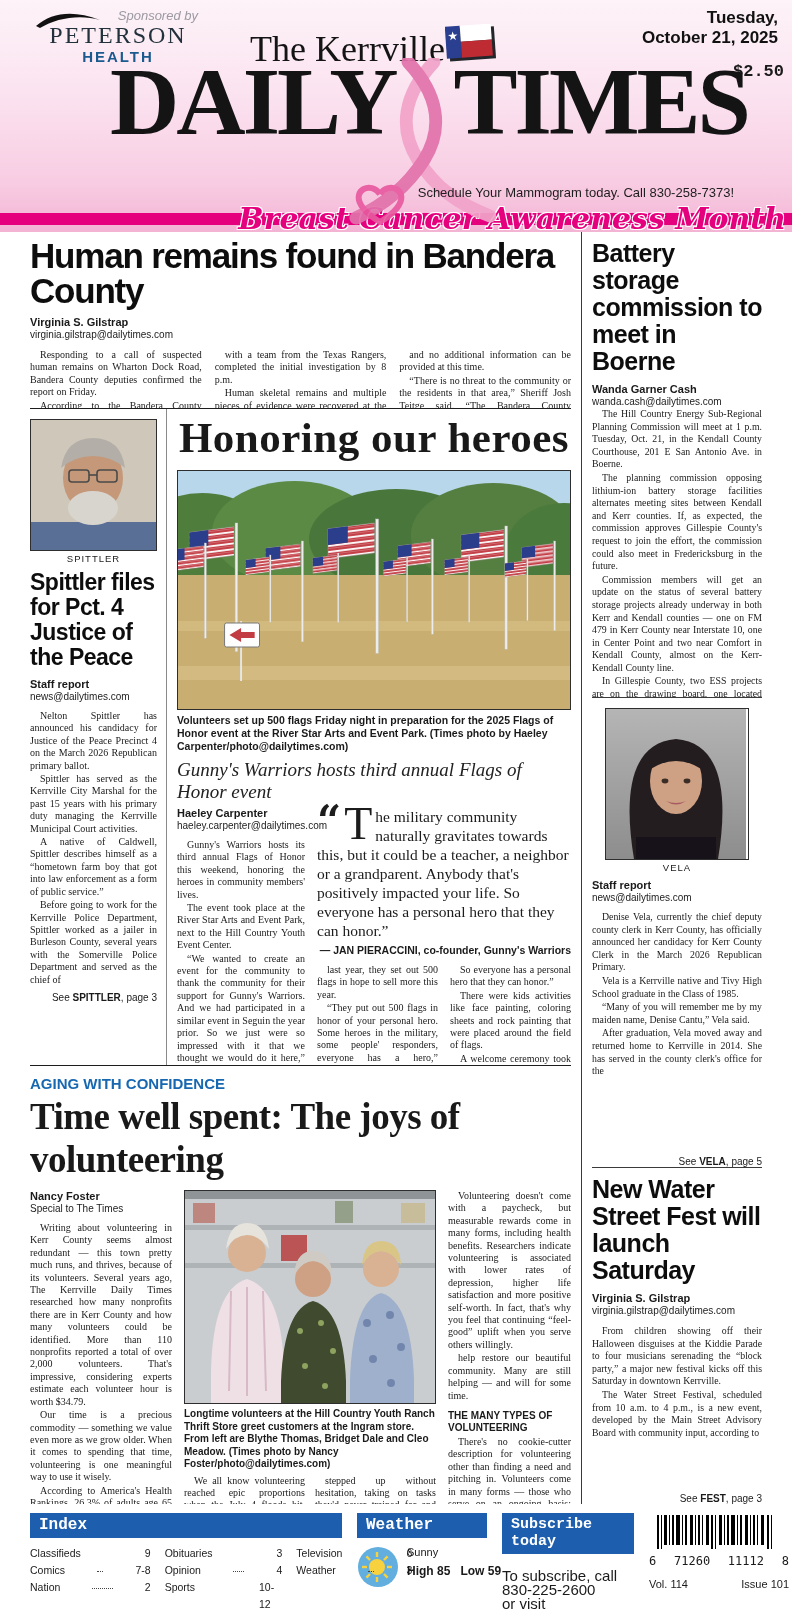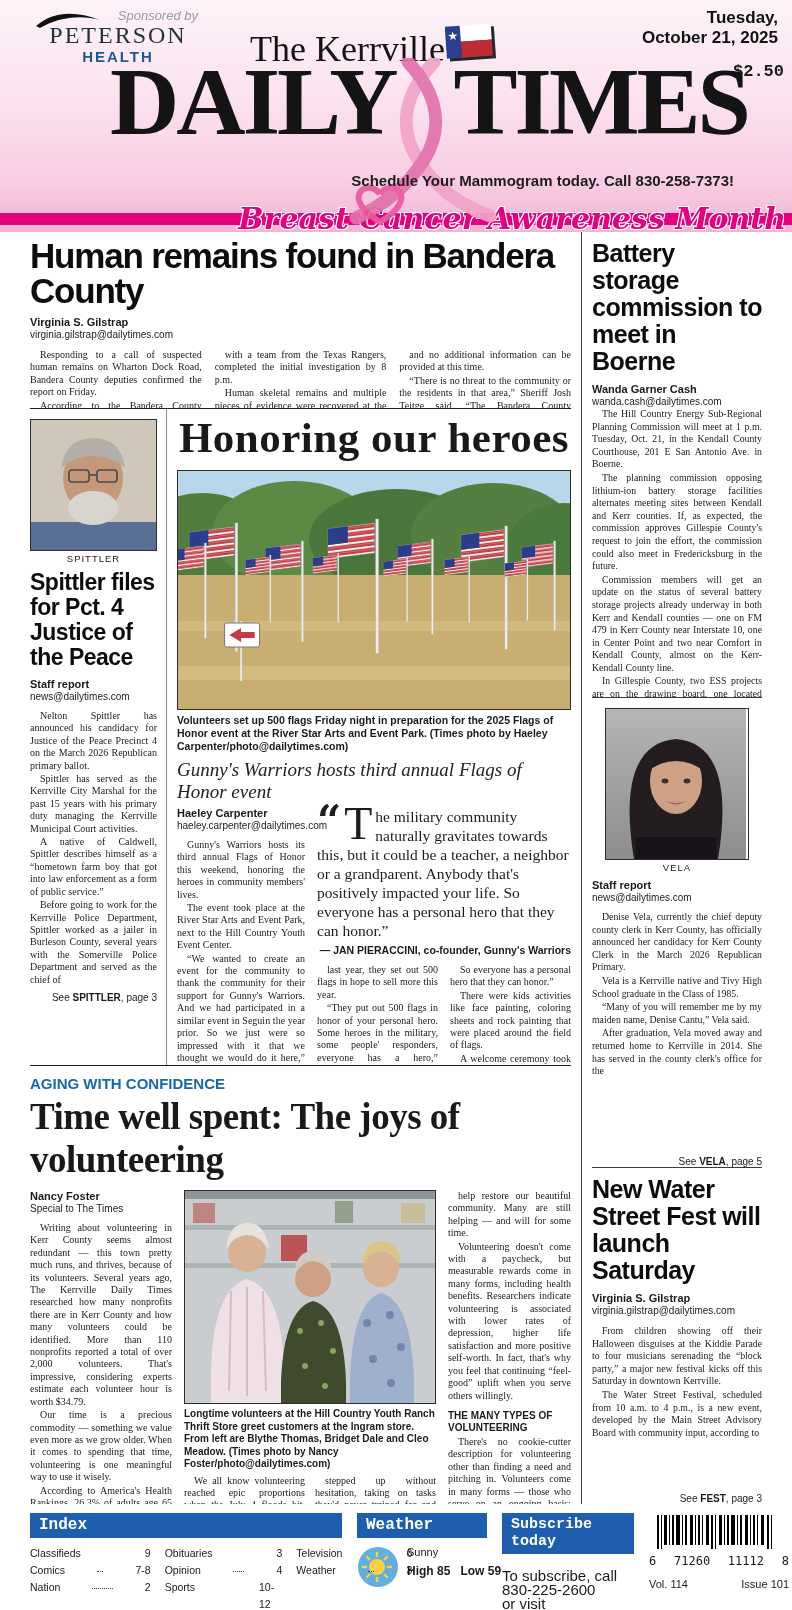--- a/index.html
+++ b/index.html
@@ -16,22 +16,22 @@
   .sponsor-sub{font-family:"Liberation Sans",sans-serif;font-weight:bold;color:#1b5a8f;font-size:15px;letter-spacing:2px;margin-top:1px;}
   .mast-date{position:absolute;right:14px;top:8px;text-align:right;font-family:"Liberation Sans",sans-serif;
     font-weight:bold;font-size:17px;line-height:1.15;color:#111;}
   .mast-price{position:absolute;right:8px;top:62px;font-family:Liberation Mono, monospace;font-weight:bold;font-size:17px;}
   .title-prefix{position:absolute;left:250px;top:28px;font-size:36px;color:#141414;letter-spacing:0;}
   .tx-flag{position:absolute;left:445px;top:24px;}
   .main-title{position:absolute;left:110px;top:56px;width:620px;text-align:center;font-size:96px;line-height:0.95;
     letter-spacing:-3px;color:#141414;font-family:"Liberation Serif",serif;font-weight:600;white-space:nowrap;}
   .main-title .gap{display:inline-block;width:58px;}
   .ribbon{position:absolute;left:346px;top:58px;z-index:4;opacity:.92;}
-  .mammogram{position:absolute;right:58px;top:172px;z-index:5;font-family:"Liberation Sans",sans-serif;
-    font-weight:bold;font-size:15px;color:#1d1d1d;}
+  .mammogram{position:absolute;right:58px;top:185px;z-index:5;font-family:"Liberation Sans",sans-serif;
+    font-weight:normal;font-size:13px;color:#1d1d1d;}
   .awareness-bar{position:absolute;left:0;right:0;bottom:7px;height:12px;background:#e5007e;z-index:2;}
   .awareness-text{position:absolute;right:6px;bottom:-4px;z-index:3;font-family:"DejaVu Serif",serif;
     font-style:italic;font-weight:bold;font-size:30px;color:#e5007e;white-space:nowrap;
     text-shadow:-1px -1px 0 #fff,1px -1px 0 #fff,-1px 1px 0 #fff,1px 1px 0 #fff;}
 
   
   .main-area{display:flex;padding:0 30px;}
   .left-col{width:541px;}
   .rail{width:170px;margin-left:10px;border-left:1px solid #3a3a3a;padding-left:10px;display:flex;flex-direction:column;align-items:center;}
 
@@ -347,22 +347,22 @@
             <div class="vol-mini">
               <div class="col">
                   <p class="art">We all know volunteering reached epic proportions when the July 4 floods hit. People who had never imagined themselves as volunteers</p>
                 </div>
               <div class="col">
                   <p class="art">stepped up without hesitation, taking on tasks they'd never trained for and working beside relief organizations, neighbors, friends and out-of-staters to</p>
                 </div>
             </div>
           </div>
           <div class="vol-c3">
+            <p class="art">Volunteering doesn't come with a paycheck, but measurable rewards come in many forms, including health benefits. Researchers indicate volunteering is associated with lower rates of depression, higher life satisfaction and more positive self-worth. In fact, that's why you feel that continuing “feel-good” uplift when you serve others willingly.</p>
             <p class="art">help restore our beautiful community. Many are still helping — and will for some time.</p>
-            <p class="art">Volunteering doesn't come with a paycheck, but measurable rewards come in many forms, including health benefits. Researchers indicate volunteering is associated with lower rates of depression, higher life satisfaction and more positive self-worth. In fact, that's why you feel that continuing “feel-good” uplift when you serve others willingly.</p>
             <div class="vol-subhead">THE MANY TYPES OF VOLUNTEERING</div>
             <p class="art">There's no cookie-cutter description for volunteering other than finding a need and pitching in. Volunteers come in many forms — those who serve on an ongoing basis; episodic volunteers who pick and choose which project to devote time to; and micro-volunteers who take on small</p>
 
           </div>
         </div>
       </div>
     </div>
 
     <div class="rail">
       <div class="rail-story battery rail-sep">

